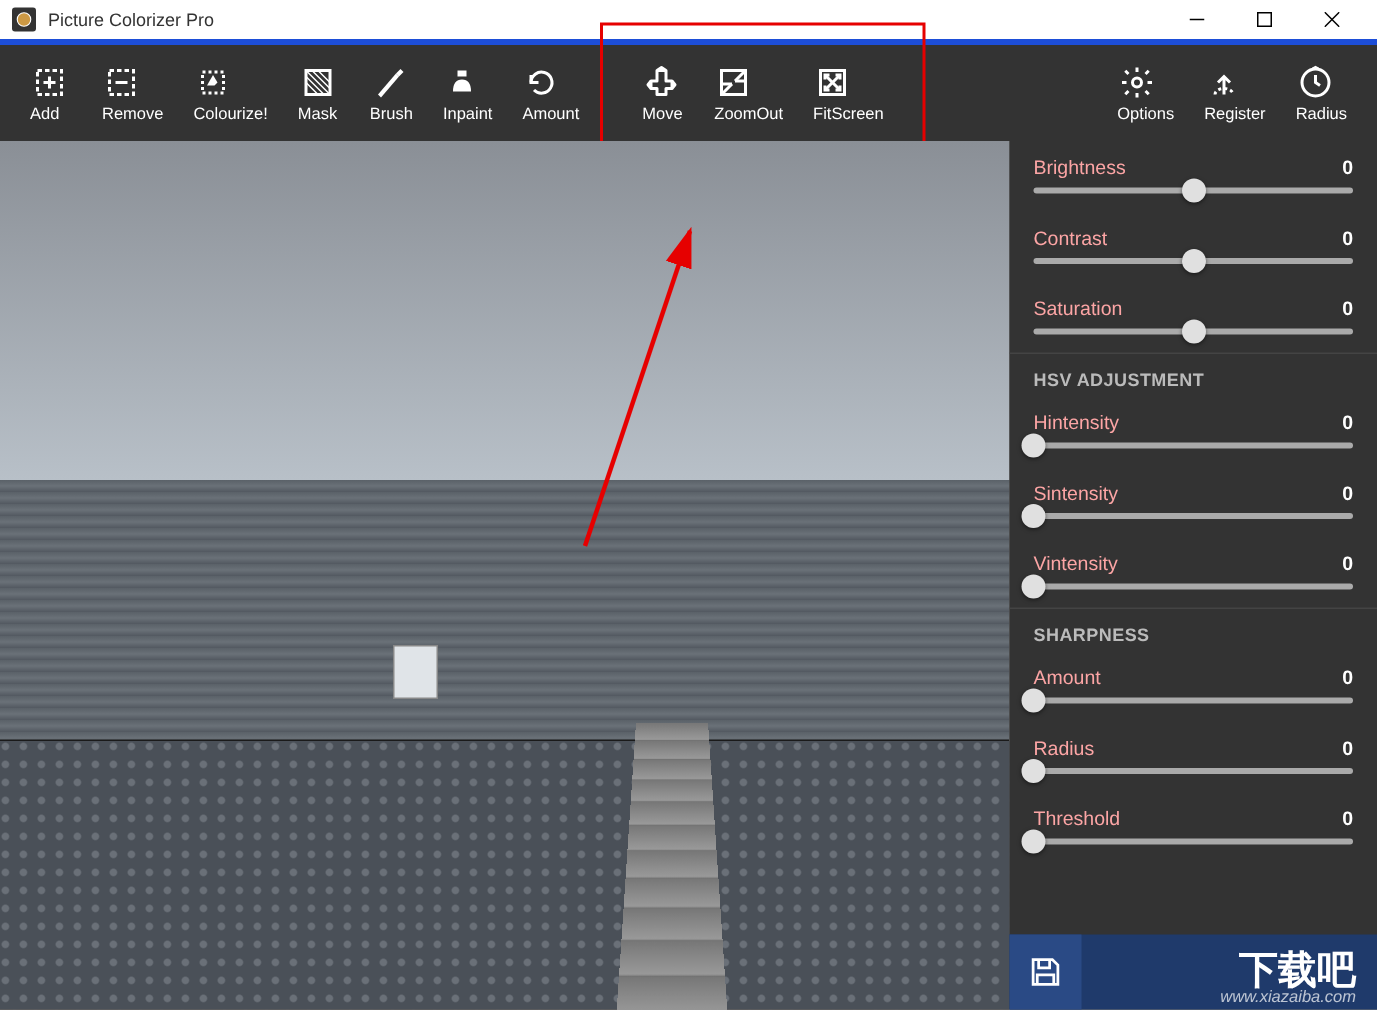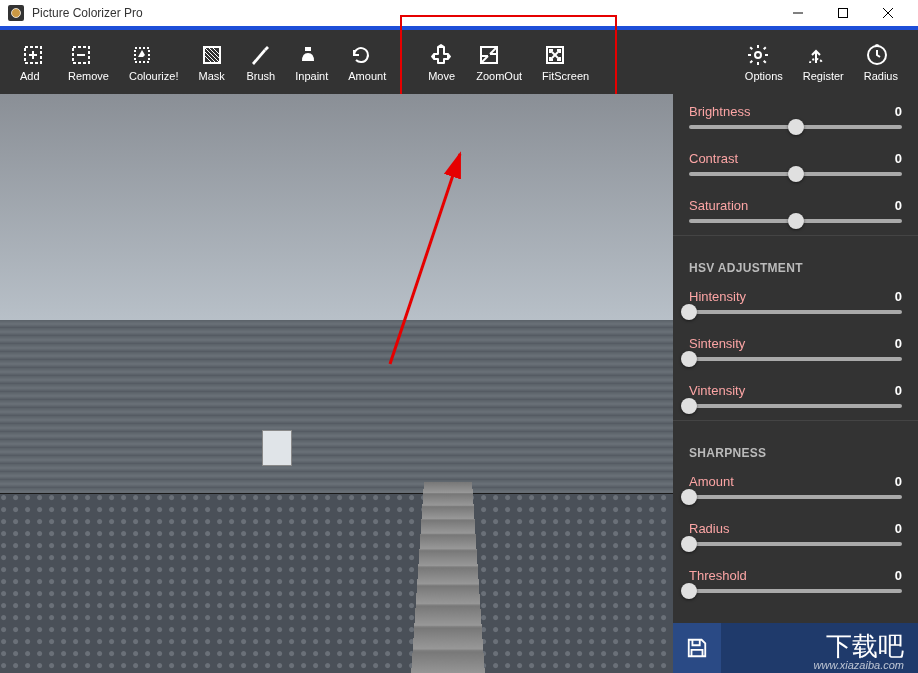--- a/index.html
+++ b/index.html
@@ -34,26 +34,26 @@
     .sidebar { width: 245px; background: #333; overflow-y: auto; position: relative; padding-bottom: 60px; }
     .sidebar::-webkit-scrollbar { width: 12px; }
     .sidebar::-webkit-scrollbar-track { background: #2a2a2a; }
     .sidebar::-webkit-scrollbar-thumb { background: #666; }
     .slider-group { padding: 10px 16px 6px 16px; }
     .slider-row { display: flex; justify-content: space-between; align-items: center; margin-bottom: 6px; }
     .slider-label { color: #fca5a5; font-size: 13px; }
     .slider-value { color: #fff; font-size: 13px; font-weight: bold; }
     .slider-track { height: 4px; background: #aaa; border-radius: 2px; position: relative; margin-bottom: 6px; }
     .slider-thumb { position: absolute; top: -6px; width: 16px; height: 16px; background: #e0e0e0; border-radius: 50%; box-shadow: 0 1px 3px rgba(0,0,0,0.5); }
-    .section-header { padding: 25px 16px 4px 16px; color: #bbb; font-size: 12px; font-weight: bold; letter-spacing: 0.3px; border-top: 1px solid #444; }
+    .section-header { padding: 10px 16px 4px 16px; color: #bbb; font-size: 12px; font-weight: bold; letter-spacing: 0.3px; border-top: 1px solid #444; }
     
     .bottom-bar { position: absolute; bottom: 0; right: 0; width: 245px; height: 50px; background: #1f3a6b; display: flex; align-items: center; }
     .save-btn { width: 48px; height: 50px; display: flex; align-items: center; justify-content: center; background: #2a4a85; }
     .watermark { position: absolute; bottom: 2px; right: 14px; color: rgba(255,255,255,0.7); font-size: 11px; font-style: italic; text-align: right; }
-    .wm-big { font-size: 26px; font-weight: normal; font-style: normal; color: #fff; display: block; line-height: 1; }
+    .wm-big { font-size: 26px; font-weight: bold; font-style: normal; color: #fff; display: block; line-height: 1; }
   </style>
 </head>
 <body>
 
 <div class="titlebar">
   <div class="titlebar-icon">
     <svg viewBox="0 0 16 16" width="12" height="12">
         <circle cx="8" cy="8" r="6" fill="#c94" stroke="#fff" stroke-width="1"></circle>
       </svg>
   </div>

